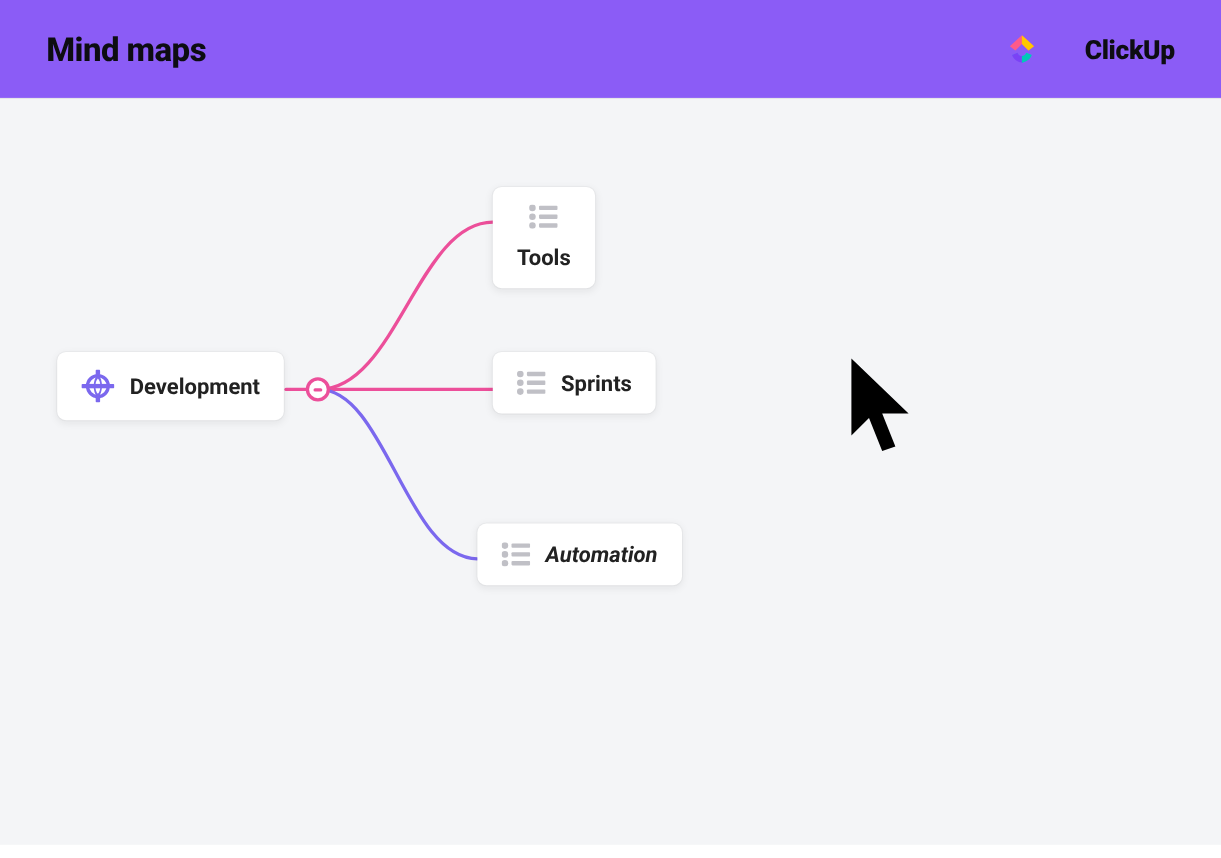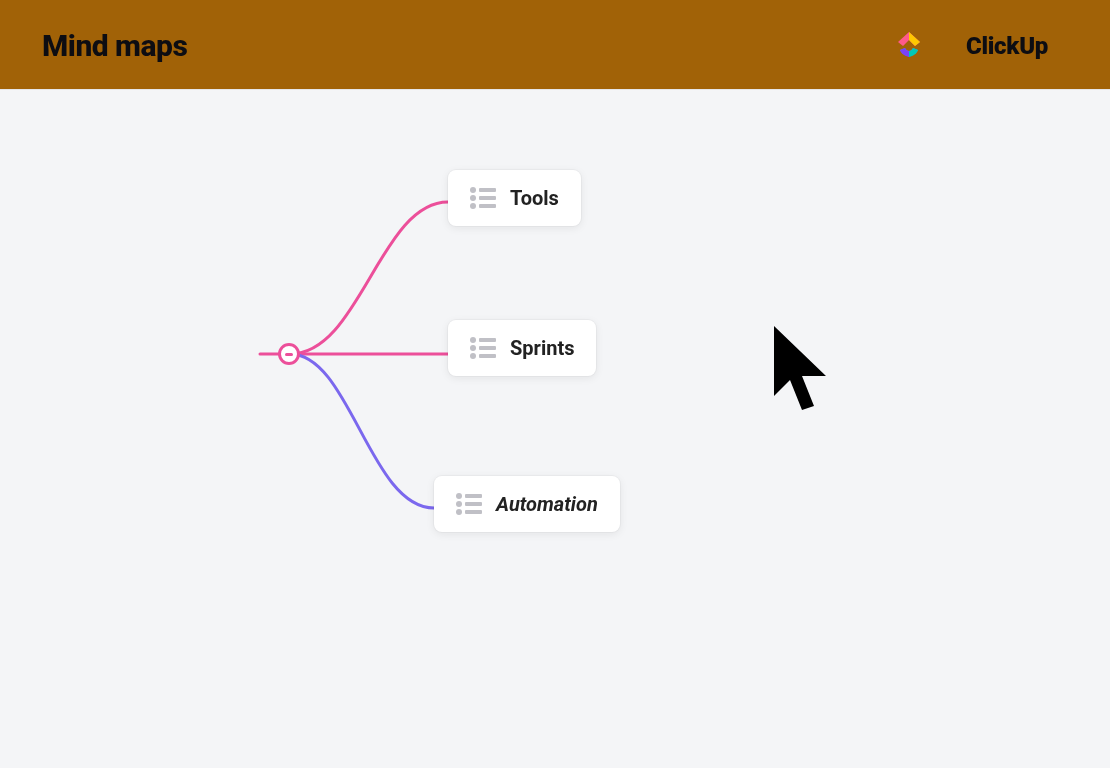--- a/index.html
+++ b/index.html
@@ -7,23 +7,23 @@
       font-family: -apple-system, BlinkMacSystemFont, 'Segoe UI', Roboto, Helvetica, Arial, sans-serif;
       background: #fff;
       width: 1110px;
       height: 780px;
       overflow: hidden;
     }
     .header {
       display: flex;
       justify-content: space-between;
       align-items: center;
-      padding: 28px 62px 26px 42px;
+      padding: 28px 42px 26px 42px;
       border-bottom: 1px solid #e6e6e8;
-      background: #a16207;
+      background: #8b5cf6;
     }
     .title {
       font-size: 30px;
       font-weight: 800;
       color: #0d0d12;
       letter-spacing: -0.5px;
     }
     .logo {
       display: flex;
       align-items: center;
@@ -97,21 +97,21 @@
       background: #ec4f9a;
       border-radius: 2px;
     }
     .cursor-pointer {
       position: absolute;
       width: 56px;
       height: 92px;
     }
     
     .node.root   { left: 52px;  top: 230px; }
-    .node.tools  { left: 448px; top: 80px;  }
+    .node.tools  { left: 448px; top: 80px; flex-direction: column;  }
     .node.sprints{ left: 448px; top: 230px; text-align: center; }
     .node.auto   { left: 434px; top: 386px; font-style: italic; }
     .collapse-dot{ left: 278px; top: 253px; }
     .cursor-pointer { left: 772px; top: 234px; }
   </style>
 </head>
 <body>
 
 <div class="header">
   <h1 class="title">Mind maps</h1>
@@ -133,20 +133,34 @@
 
     <path d="M260 264 L290 264" stroke="#ec4f9a" stroke-width="3" fill="none" stroke-linecap="round"></path>
 
     <path d="M290 264 C360 264 380 112 448 112" stroke="#ec4f9a" stroke-width="3" fill="none" stroke-linecap="round"></path>
 
     <path d="M290 264 L448 264" stroke="#ec4f9a" stroke-width="3" fill="none" stroke-linecap="round"></path>
 
     <path d="M290 264 C350 264 370 418 434 418" stroke="#7b68ee" stroke-width="3" fill="none" stroke-linecap="round"></path>
   </svg>
 
+  <div class="node root">
+    <svg class="icon-globe" viewBox="0 0 30 30">
+      <g fill="#7b68ee">
+        <rect x="13" y="0" width="4" height="5" rx="1"></rect>
+        <rect x="13" y="25" width="4" height="5" rx="1"></rect>
+        <rect x="0" y="13" width="5" height="4" rx="1"></rect>
+        <rect x="25" y="13" width="5" height="4" rx="1"></rect>
+        <path d="M15 4 a11 11 0 0 1 0 22 a11 11 0 0 1 0 -22 M15 7 a8 8 0 0 0 0 16 a8 8 0 0 0 0 -16" fill-rule="evenodd"></path>
+        <path d="M15 5 C10 8 10 22 15 25 C20 22 20 8 15 5 M15 8 C18 11 18 19 15 22 C12 19 12 11 15 8" fill-rule="evenodd"></path>
+        <rect x="5" y="13" width="20" height="4"></rect>
+      </g>
+    </svg>
+    <span class="label">Development</span>
+  </div>
 
   <div class="collapse-dot">
     <div class="dash"></div>
   </div>
 
   <div class="node tools">
     <svg class="icon-list" viewBox="0 0 26 22">
       <g fill="#c0c0c6">
         <circle cx="3" cy="3" r="3"></circle>
           <rect x="9" y="1" width="17" height="4" rx="1"></rect>

